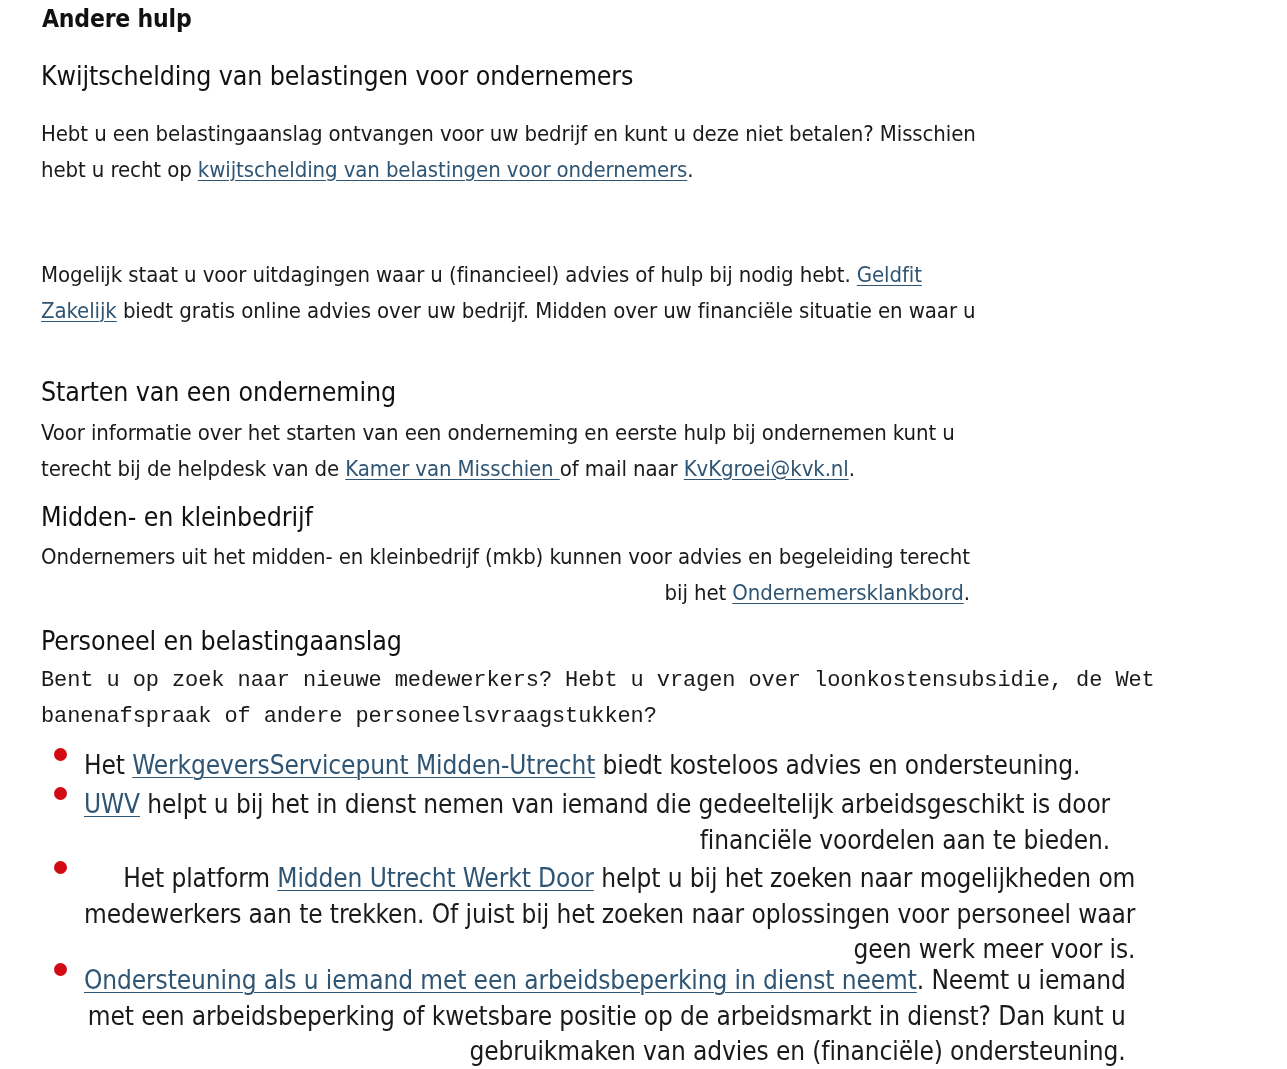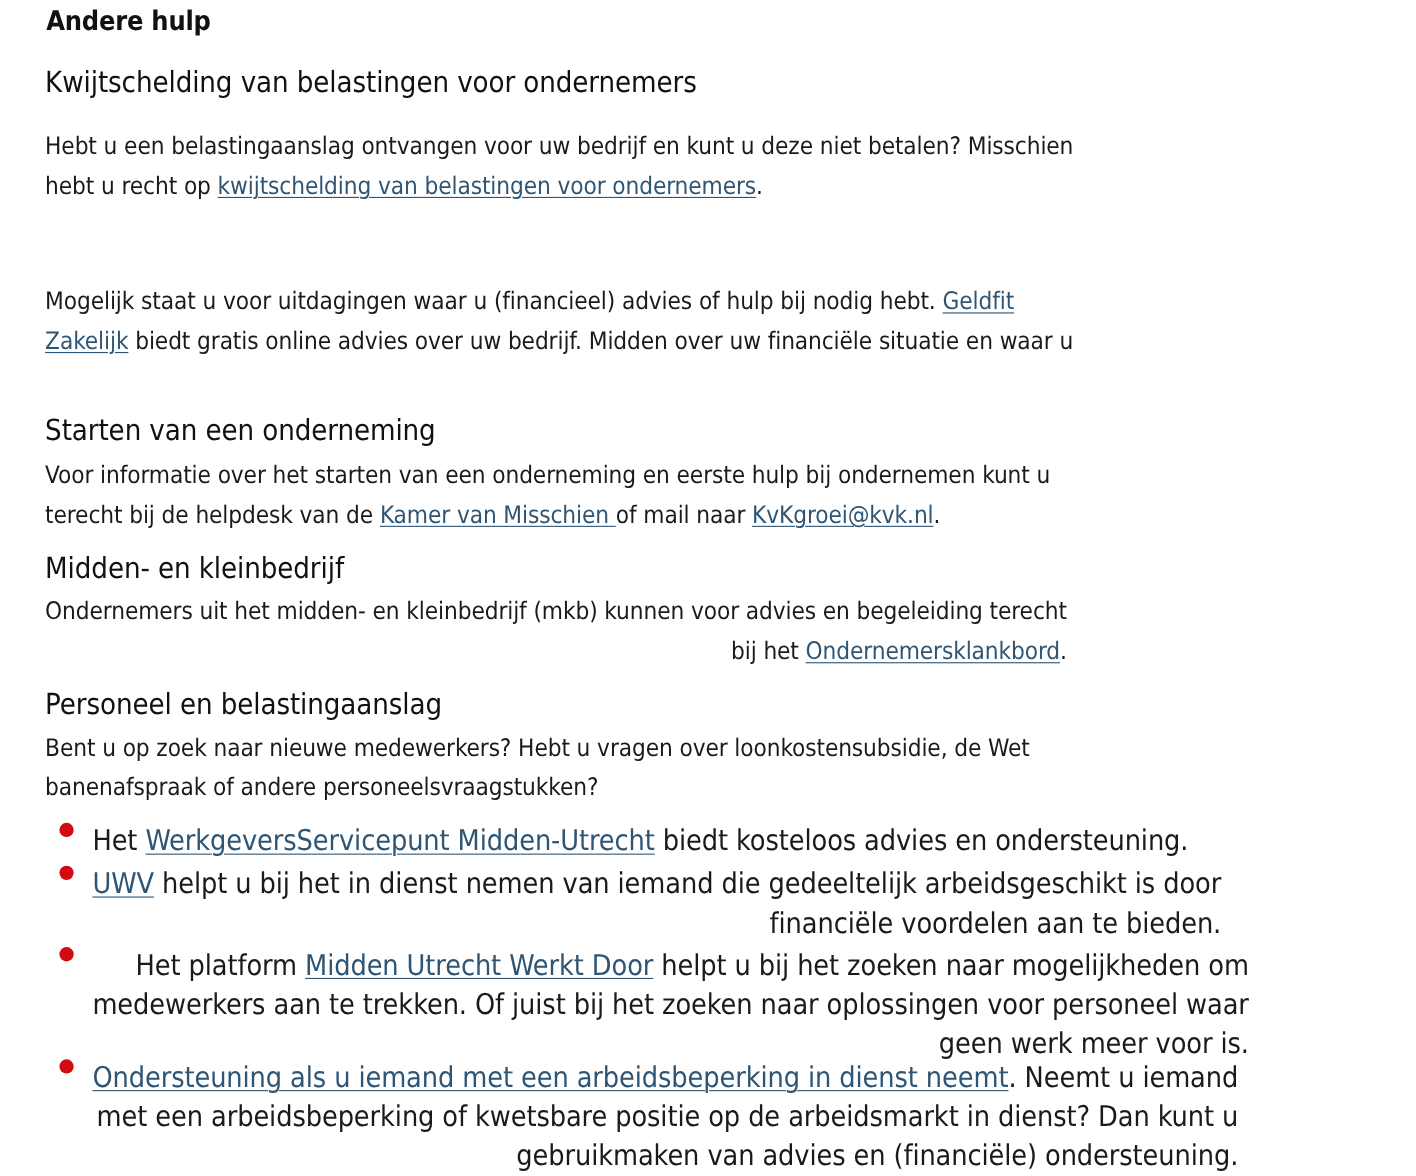--- a/index.html
+++ b/index.html
@@ -118,21 +118,21 @@
       <span class="ln"><span class="lnk">Zakelijk</span><span> biedt gratis online advies over uw bedrijf. Midden over uw financiële situatie en waar u</span></span>
     </div>
   <div class="para t" style="top:415px;">
       <span class="ln"><span>Voor informatie over het starten van een onderneming en eerste hulp bij ondernemen kunt u</span></span>
       <span class="ln"><span>terecht bij de helpdesk van de </span><span class="lnk">Kamer van Misschien </span><span>of mail naar </span><span class="lnk">KvKgroei@kvk.nl</span><span>.</span></span>
     </div>
   <div class="para t" style="top:539px;text-align:right;">
       <span class="ln"><span>Ondernemers uit het midden- en kleinbedrijf (mkb) kunnen voor advies en begeleiding terecht</span></span>
       <span class="ln"><span>bij het </span><span class="lnk">Ondernemersklankbord</span><span>.</span></span>
     </div>
-  <div class="para t" style="top:663px;">
+  <div class="para t" style="top:663px;font-family:Liberation Mono, monospace;">
       <span class="ln"><span>Bent u op zoek naar nieuwe medewerkers? Hebt u vragen over loonkostensubsidie, de Wet</span></span>
       <span class="ln"><span>banenafspraak of andere personeelsvraagstukken?</span></span>
     </div>
 
   <div class="li" style="top:748px;">
     <span class="bullet-dot"></span>
     <span class="li-text t">
         <span class="ln"><span>Het </span><span class="lnk">WerkgeversServicepunt Midden-Utrecht</span><span> biedt kosteloos advies en ondersteuning.</span></span>
       </span>
   </div>

